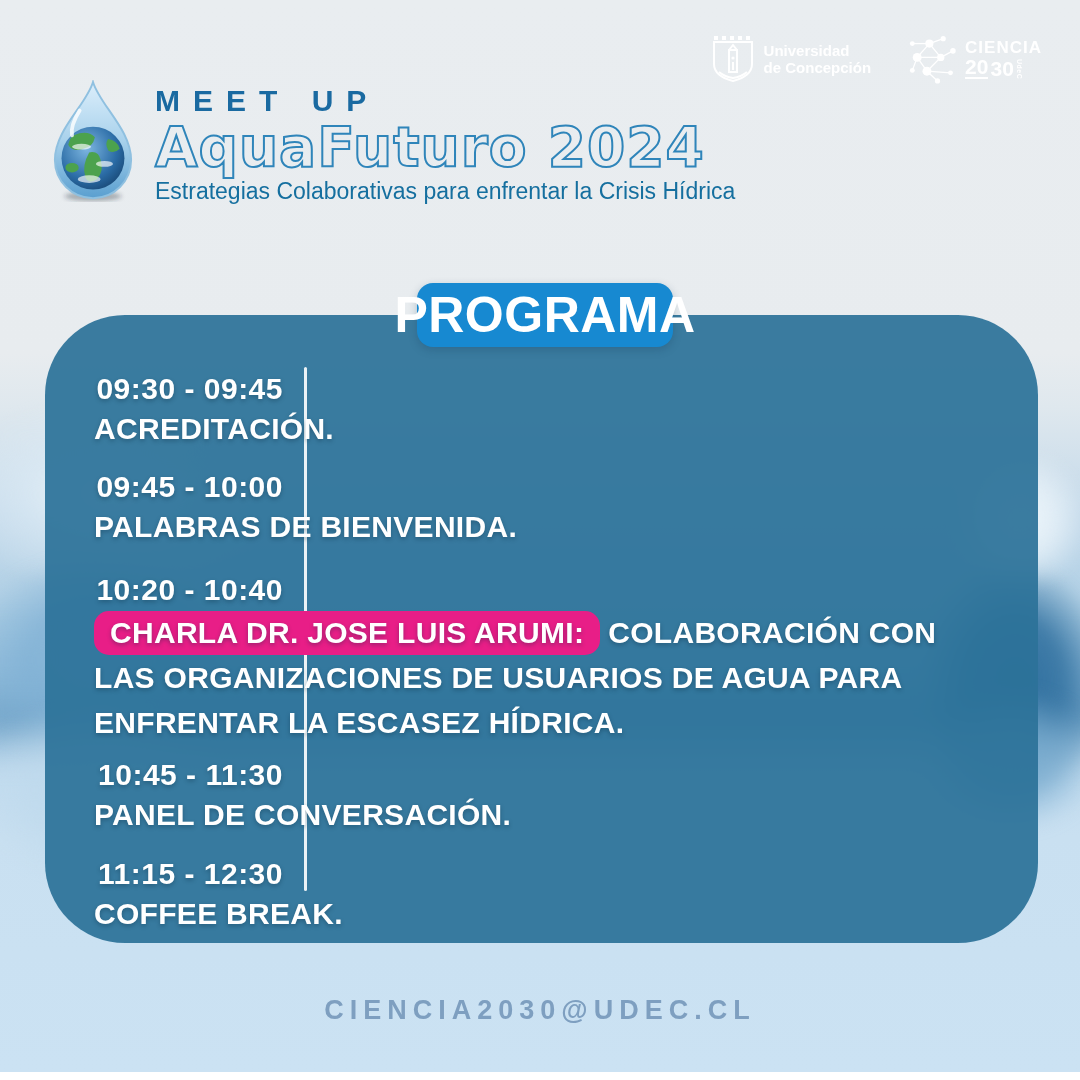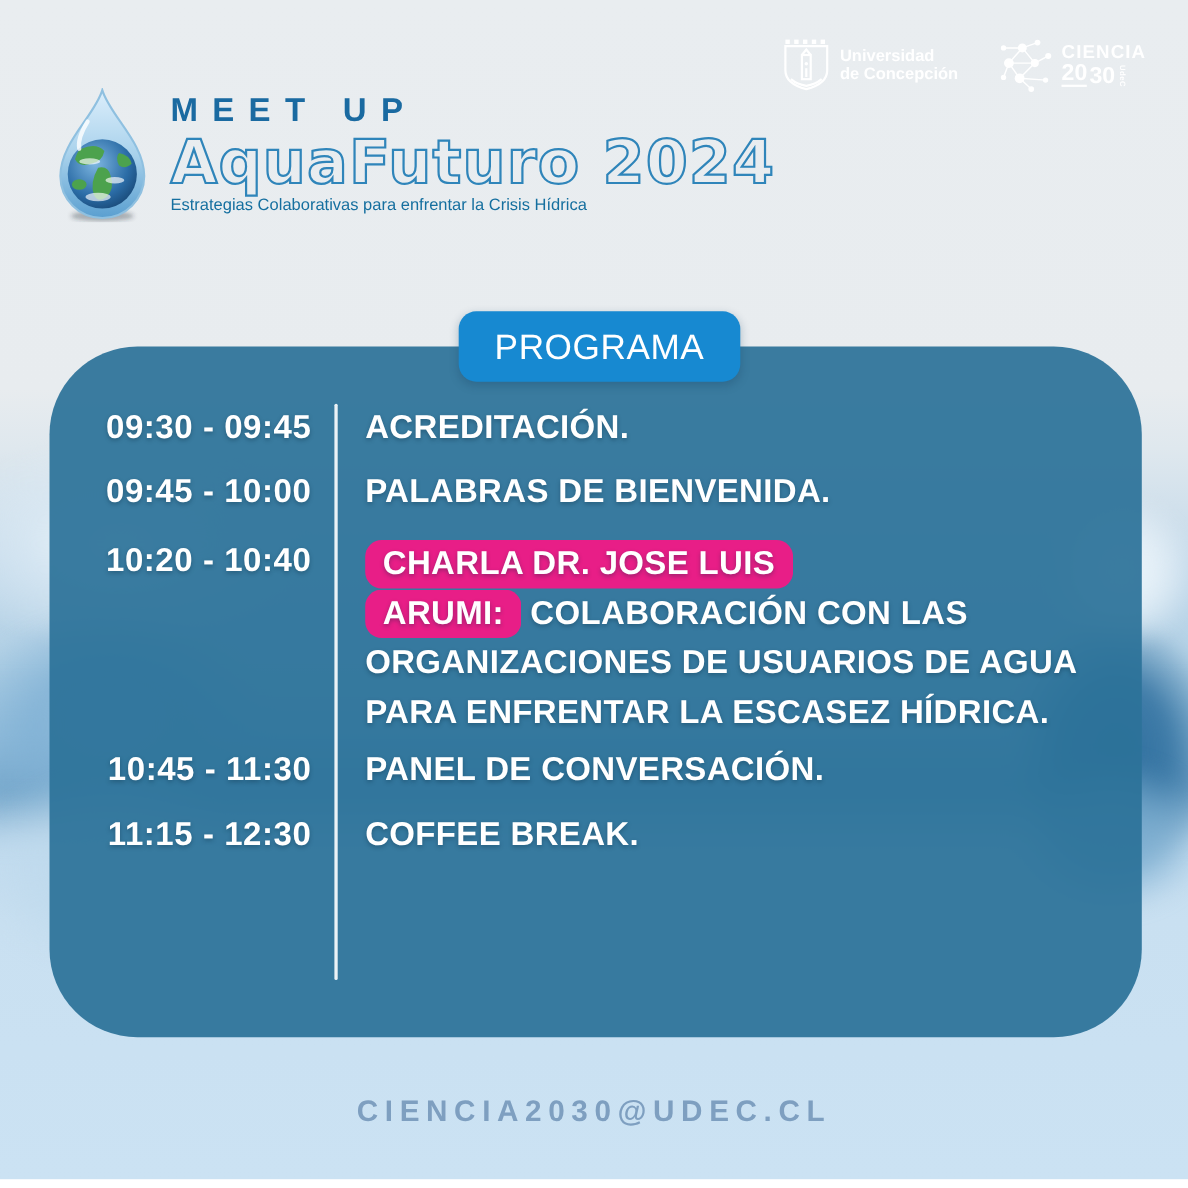--- a/index.html
+++ b/index.html
@@ -34,52 +34,52 @@
   .brand { position:absolute; left:45px; top:80px; display:flex; align-items:flex-start; }
   .drop-logo { width:96px; height:122px; flex:0 0 auto; }
   .brand-text { margin-left:14px; padding-top:4px; }
   .kicker { font-size:30px; font-weight:bold; letter-spacing:13px; color:#1a6aa1; }
   .brand-title {
     font-family:"DejaVu Sans", sans-serif;
     font-size:55px; font-weight:700; letter-spacing:1px; line-height:58px;
     color:transparent; -webkit-text-stroke:2px #2f85ba;
   }
   @supports not (-webkit-text-stroke: 1px #000) { .brand-title { color:#4a95c4; } }
-  .brand-sub { font-size:15px; font-weight:500; color:#156f9f; margin-top:2px; }
+  .brand-sub { font-size:23px; font-weight:500; color:#156f9f; margin-top:2px; }
 
   
   .logos { position:absolute; top:33px; right:38px; display:flex; align-items:center; gap:34px; }
   .logo-udec { display:flex; align-items:center; gap:9px; }
   .logo-udec-text { color:#fff; font-size:15px; font-weight:bold; line-height:17px; }
   .logo-c2030 { display:flex; align-items:center; gap:8px; }
   .c2030-text { color:#fff; line-height:1; }
   .c2030-l1 { font-size:17px; font-weight:bold; letter-spacing:1px; }
   .c2030-l2 { font-size:21px; font-weight:bold; display:flex; align-items:flex-end; gap:2px; }
   .c2030-20 { border-bottom:2px solid #fff; }
   .c2030-suffix { font-size:7px; font-weight:bold; writing-mode:vertical-rl; letter-spacing:.5px; }
 
   
   .programa {
     position:absolute; left:417px; top:283px; width:256px; height:64px; z-index:3;
     background:#1789d1; border-radius:16px;
     display:flex; align-items:center; justify-content:center;
-    color:#fff; font-size:32px; font-weight:normal; letter-spacing:0.5px;
+    color:#fff; font-size:50px; font-weight:bold; letter-spacing:0.5px;
     box-shadow:0 3px 8px rgba(20,60,90,.25);
   }
 
   
   .card {
     position:absolute; left:45px; top:315px; width:993px; height:628px; z-index:2;
     background:rgba(44,114,153,0.93); border-radius:80px;
   }
   .divider { position:absolute; left:259px; top:52px; width:3px; height:524px;
     background:rgba(255,255,255,.9); border-radius:2px; }
 
   .schedule { position:absolute; left:0; top:0; right:0; padding-top:54px; }
-  .row { display:flex; align-items:flex-start; }
+  .row { display:flex; align-items:flex-start;flex-direction:column; }
   .time {
     width:238px; flex:0 0 auto; text-align:right;
     color:#fff; font-size:30px; font-weight:bold; line-height:40px;
     text-shadow:0 2px 4px rgba(10,40,60,.35); letter-spacing:0.5px;
   }
   .content { margin-left:49px; margin-right:40px; flex:1; }
   .content p {
     color:#fff; font-size:30px; font-weight:bold; line-height:45px;
     text-shadow:0 2px 4px rgba(10,40,60,.35); letter-spacing:0.3px;
   }

